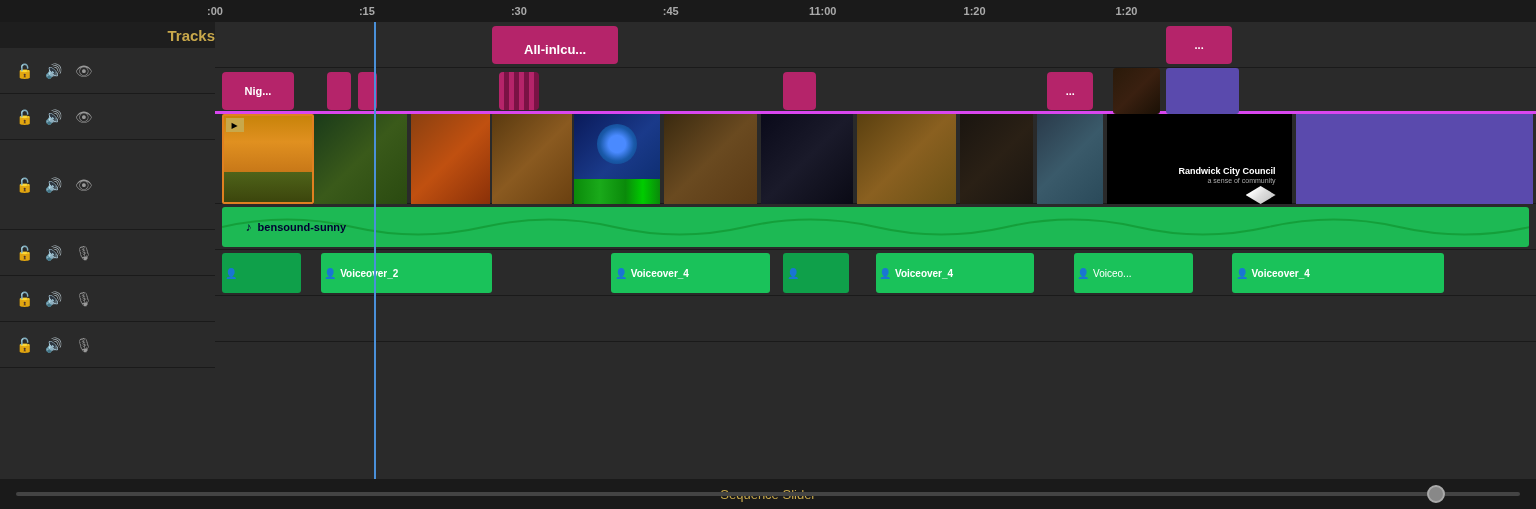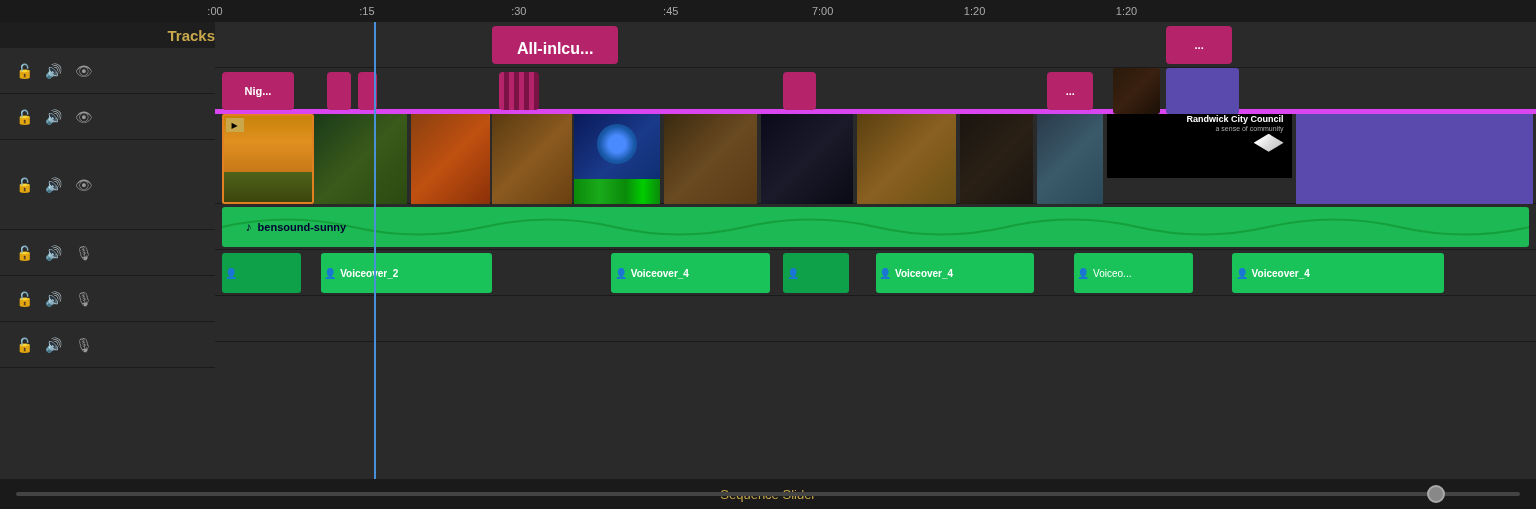--- a/index.html
+++ b/index.html
@@ -48,26 +48,26 @@
   </style>
 </head>
 <body>
 
 <div id="app" style="display:flex; flex-direction:column; width:1536px; height:509px; background:#252525;">
 
   <div id="ruler-row" style="display:flex; height:22px; background:#1a1a1a; flex-shrink:0; position:relative;">
 
     <div style="width:215px; flex-shrink:0;"></div>
 
-    <div style="flex:1; position:relative;">
+    <div style="flex:1; position:relative;font-weight:bold;">
       <span class="ruler-mark" style="left:0%">:00</span>
       <span class="ruler-mark" style="left:11.5%">:15</span>
       <span class="ruler-mark" style="left:23%">:30</span>
       <span class="ruler-mark" style="left:34.5%">:45</span>
-      <span class="ruler-mark" style="left:46%">7:00</span>
+      <span class="ruler-mark" style="left:46%">11:00</span>
       <span class="ruler-mark" style="left:57.5%">1:20</span>
       <span class="ruler-mark" style="left:69%">1:20</span>
     </div>
   </div>
 
   <div style="display:flex; flex:1; overflow:hidden;">
 
     <div style="width:215px; flex-shrink:0; background:#2a2a2a; display:flex; flex-direction:column;">
 
       <div style="height:26px; display:flex; align-items:center; justify-content:flex-end; background:#1e1e1e;">
@@ -114,29 +114,29 @@
     <div style="flex:1; display:flex; flex-direction:column; position:relative; overflow:hidden;">
 
 
       <div style="flex:1; position:relative; background:#2a2a2a; overflow:hidden;">
 
         <div id="timeline-playhead" style="position:absolute; top:0; bottom:0; left:12%; width:2px; background:#4a90d9; z-index:50; pointer-events:none;"></div>
 
         <div style="position:absolute; top:0; left:0; right:0; height:46px; border-bottom:1px solid #1a1a1a;">
 
           <div class="pink-clip" style="left:21%; top:4px; width:9.5%; height:38px;">
-            <span style="font-size:16px; color:#fff; font-weight:bold;margin-top:8px;">All-inlcu...</span>
+            <span style="font-size:13px; color:#fff; font-weight:bold;margin-top:8px;">All-inlcu...</span>
           </div>
 
           <div class="pink-clip" style="left:72%; top:4px; width:5%; height:38px;">
             <span style="font-size:11px; color:#fff; font-weight:bold;">...</span>
           </div>
         </div>
 
-        <div style="position:absolute; top:46px; left:0; right:0; height:46px; border-bottom:5px solid #d946ef;">
+        <div style="position:absolute; top:46px; left:0; right:0; height:46px; border-bottom:3px solid #d946ef;">
 
           <div class="pink-clip" style="left:0.5%; top:4px; width:5.5%; height:38px;">
             <span style="font-size:11px; color:#fff; font-weight:bold;">Nig...</span>
           </div>
 
           <div class="pink-clip" style="left:8.5%; top:4px; width:1.8%; height:38px;"></div>
 
           <div class="pink-clip" style="left:10.8%; top:4px; width:1.5%; height:38px;"></div>
 
           <div style="position:absolute; left:21.5%; top:4px; width:3%; height:38px; background: repeating-linear-gradient(90deg, #b5246a 0px, #b5246a 5px, #7a1245 5px, #7a1245 10px); border-radius:4px;"></div>
@@ -168,21 +168,21 @@
           <div style="position:absolute; left:27.2%; top:0; width:6.5%; height:90px; background: linear-gradient(135deg, #0a1a5a 0%, #1a3a8a 50%, #0a2a6a 100%); overflow:hidden;">
             <div style="position:absolute; top:10px; left:50%; transform:translateX(-50%); width:40px; height:40px; background:radial-gradient(circle, #4a8aff 30%, #1a5aaa 60%, #0a3a7a 100%); border-radius:50%;"></div>
             <div style="position:absolute; bottom:0; left:0; right:0; height:25px; background: linear-gradient(90deg, #0a8a0a 0%, #1aaa1a 30%, #0a8a0a 60%, #00cc00 80%, #0a8a0a 100%);"></div>
           </div>
           <div style="position:absolute; left:34%; top:0; width:7%; height:90px; background: linear-gradient(135deg, #3a2a10 0%, #6a4a20 50%, #5a3a15 100%);"></div>
           <div style="position:absolute; left:41.3%; top:0; width:7%; height:90px; background: linear-gradient(135deg, #0a0a1a 0%, #1a1a2a 50%, #0a0a15 100%);"></div>
           <div style="position:absolute; left:48.6%; top:0; width:7.5%; height:90px; background: linear-gradient(135deg, #5a4010 0%, #8a6020 50%, #6a5015 100%);"></div>
           <div style="position:absolute; left:56.4%; top:0; width:5.5%; height:90px; background: linear-gradient(135deg, #1a1510 0%, #2a2015 50%, #1a1510 100%);"></div>
           <div style="position:absolute; left:62.2%; top:0; width:5%; height:90px; background: linear-gradient(135deg, #2a3a4a 0%, #3a5a6a 50%, #2a4a5a 100%);"></div>
 
-          <div style="position:absolute; left:67.5%; top:0; width:14%; height:64px; background:#000; display:flex; align-items:flex-start; justify-content:flex-end; padding-right:8px;">
+          <div style="position:absolute; left:67.5%; top:0; width:14%; height:90px; background:#000; display:flex; align-items:flex-end; justify-content:flex-end; padding-right:16px;">
             <div style="text-align:right;">
               <div style="color:#fff; font-size:9px; font-weight:bold; line-height:1.2;">Randwick City Council</div>
               <div style="color:#aaa; font-size:7px;">a sense of community</div>
               <div style="width:30px; height:18px; background:linear-gradient(135deg, #fff 20%, #ddd 50%, #bbb 100%); clip-path:polygon(0 50%, 50% 0, 100% 50%, 50% 100%); margin-left:auto; margin-top:2px;"></div>
             </div>
           </div>
 
           <div style="position:absolute; left:81.8%; top:0; width:18%; height:90px; background:#5a4aad;"></div>
         </div>
 

